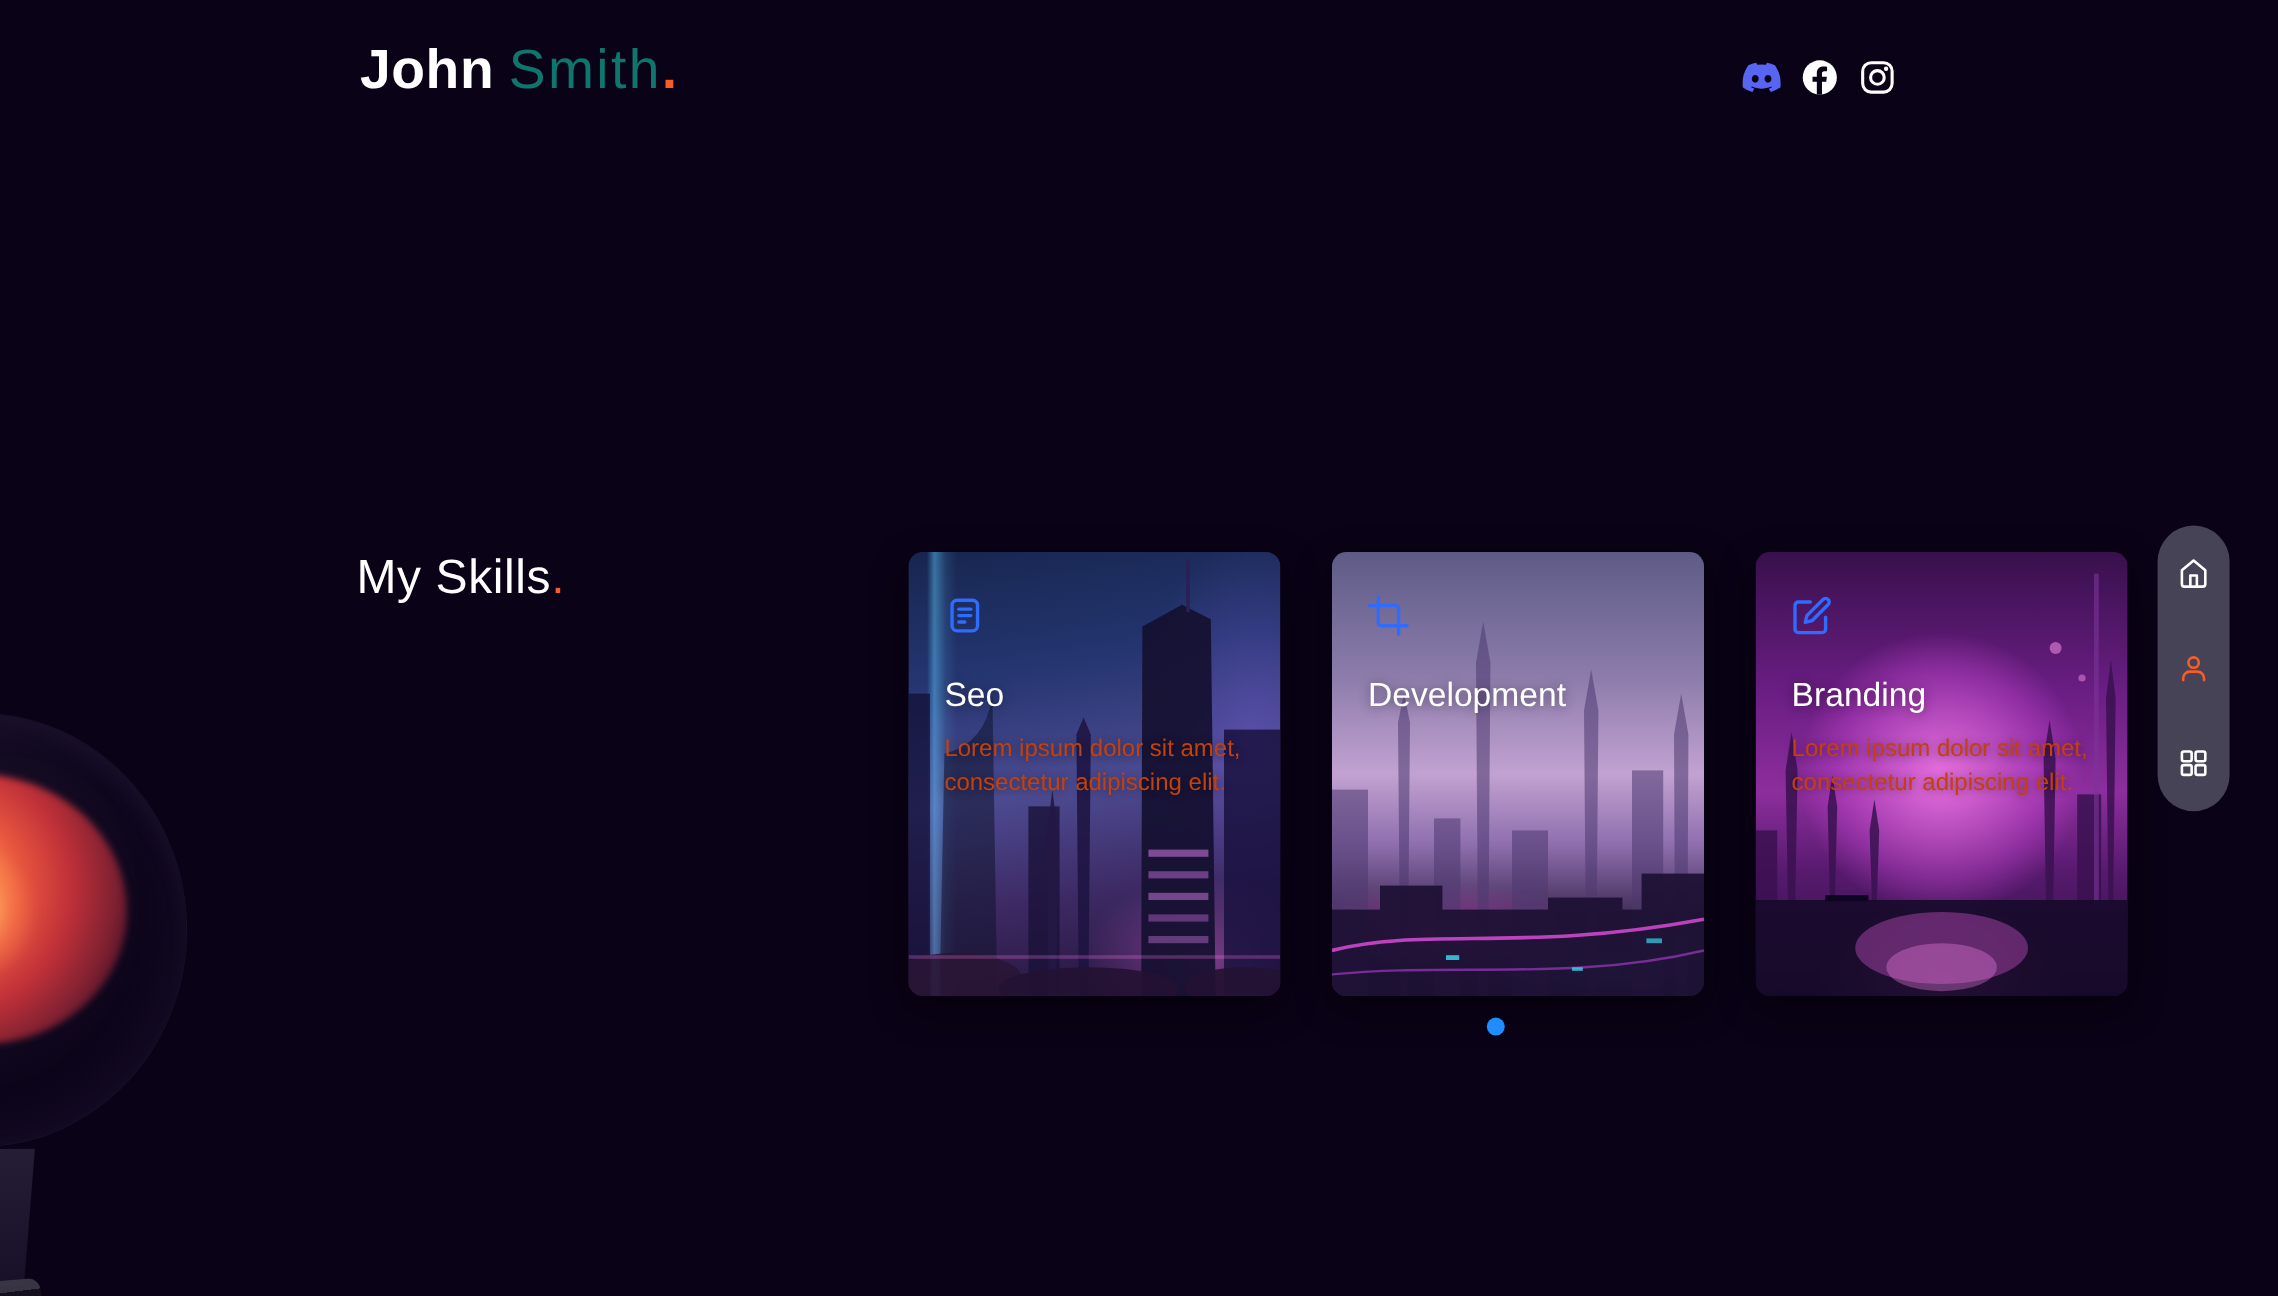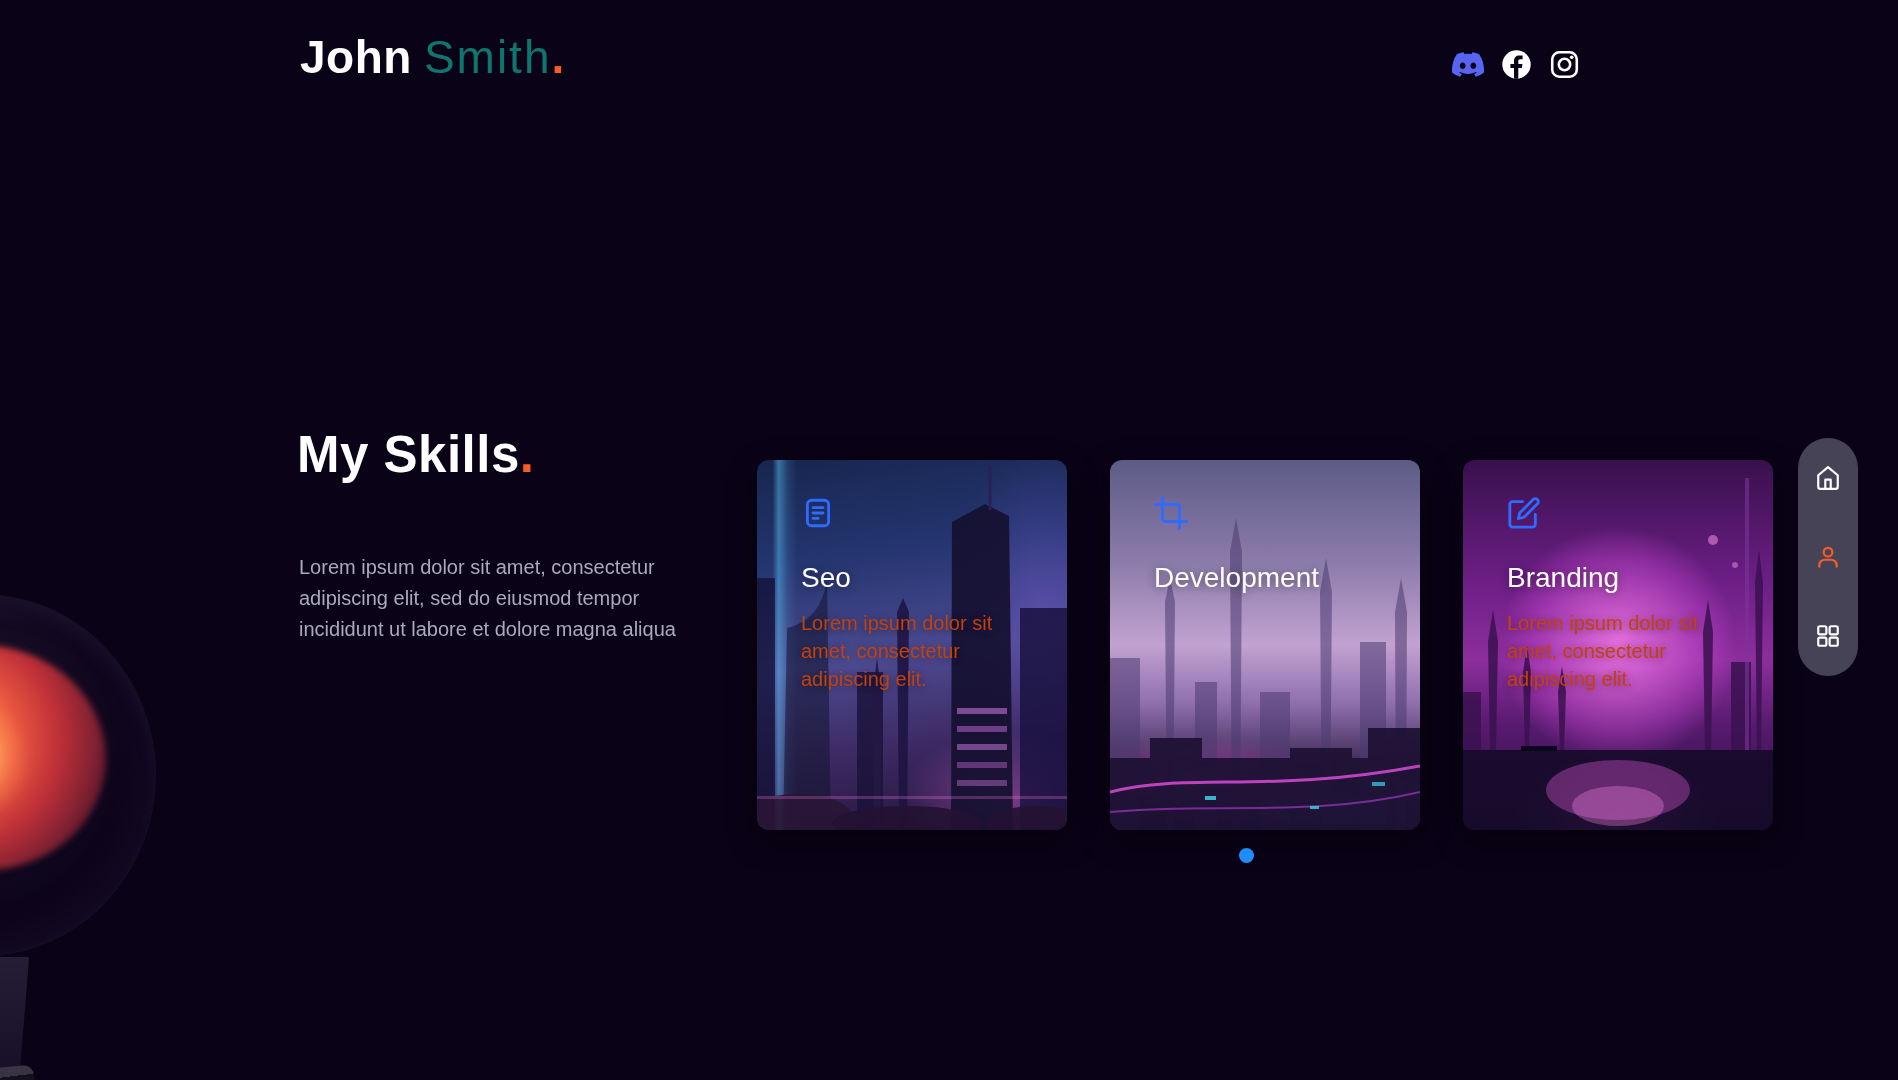--- a/index.html
+++ b/index.html
@@ -24,22 +24,22 @@
 
   .socials {
     position:absolute; left:1452px; top:48px;
     display:flex; align-items:center; gap:16px;
   }
   .social-btn { width:32px; height:32px; display:flex; align-items:center; justify-content:center; cursor:pointer; }
   .social-btn svg { display:block; }
 
   
   .skills-title {
-    position:absolute; left:297px; top:425px;
-    font-size:51px; font-weight:700; color:#ffffff; letter-spacing:0.5px;
+    position:absolute; left:297px; top:459px;
+    font-size:40px; font-weight:400; color:#ffffff; letter-spacing:0.5px;
   }
   .skills-title .dot { color:#f95d27; }
   .skills-desc {
     position:absolute; left:299px; top:552px; width:420px;
     font-size:20px; line-height:31px; color:#a9abbd; font-weight:400;
   }
 
   
   .cards { position:absolute; left:757px; top:460px; display:flex; gap:43px; }
   .card {
@@ -63,21 +63,21 @@
       radial-gradient(160px 50px at 75% 94%, rgba(90,220,235,0.25), transparent 70%),
       linear-gradient(180deg, #5d5b86 0%, #8c7cab 28%, #c2a2d1 50%, #8e6ead 66%, #3f2b55 82%, #201434 100%);
   }
   .art-brand {
     background:
       radial-gradient(160px 160px at 50% 50%, rgba(255,130,240,0.78), rgba(212,75,220,0.35) 55%, transparent 74%),
       radial-gradient(140px 90px at 50% 97%, rgba(255,100,235,0.45), transparent 75%),
       linear-gradient(180deg, #38104c 0%, #6b1e84 32%, #8d2e9d 54%, #571a6e 72%, #250e3b 100%);
   }
 
-  .card-content { position:absolute; inset:0; padding:36px 44px; z-index:2; }
+  .card-content { position:absolute; inset:0; padding:36px 30px; z-index:2; }
   .card-icon { width:34px; height:34px; }
   .card-title {
     margin-top:28px; font-size:28px; font-weight:500; color:#ffffff;
     text-shadow:0 1px 10px rgba(0,0,0,0.45);
   }
   .card-text {
     margin-top:15px; font-size:20px; line-height:28px; color:#c2410c; font-weight:400;
     text-shadow:0 1px 8px rgba(0,0,0,0.45);
   }
 
@@ -147,21 +147,20 @@
     <span class="social-btn">
       <svg width="31" height="31" viewBox="0 0 24 24" fill="none" stroke="#ffffff" stroke-width="2">
           <rect x="2.5" y="2.5" width="19" height="19" rx="5.5"></rect>
           <circle cx="12" cy="12" r="4.4"></circle>
           <circle cx="17.6" cy="6.4" r="1.4" fill="#ffffff" stroke="none"></circle>
         </svg>
     </span>
   </div>
 
   <h2 class="skills-title"><span>My Skills</span><span class="dot">.</span></h2>
-  <p class="skills-desc">Lorem ipsum dolor sit amet, consectetur adipiscing elit, sed do eiusmod tempor incididunt ut labore et dolore magna aliqua</p>
 
   <div class="cards">
 
     <article class="card">
       <div class="card-art art-seo">
         <svg viewBox="0 0 310 370" preserveAspectRatio="none">
           <rect x="0" y="118" width="18" height="252" fill="#121035" opacity="0.75"></rect>
           <rect x="100" y="212" width="26" height="158" fill="#191238" opacity="0.8"></rect>
           <polygon points="115,238 120,198 125,238 123,370 117,370" fill="#241845" opacity="0.9"></polygon>
           <polygon points="140,152 146,138 152,152 150,370 142,370" fill="#1c1340" opacity="0.85"></polygon>

